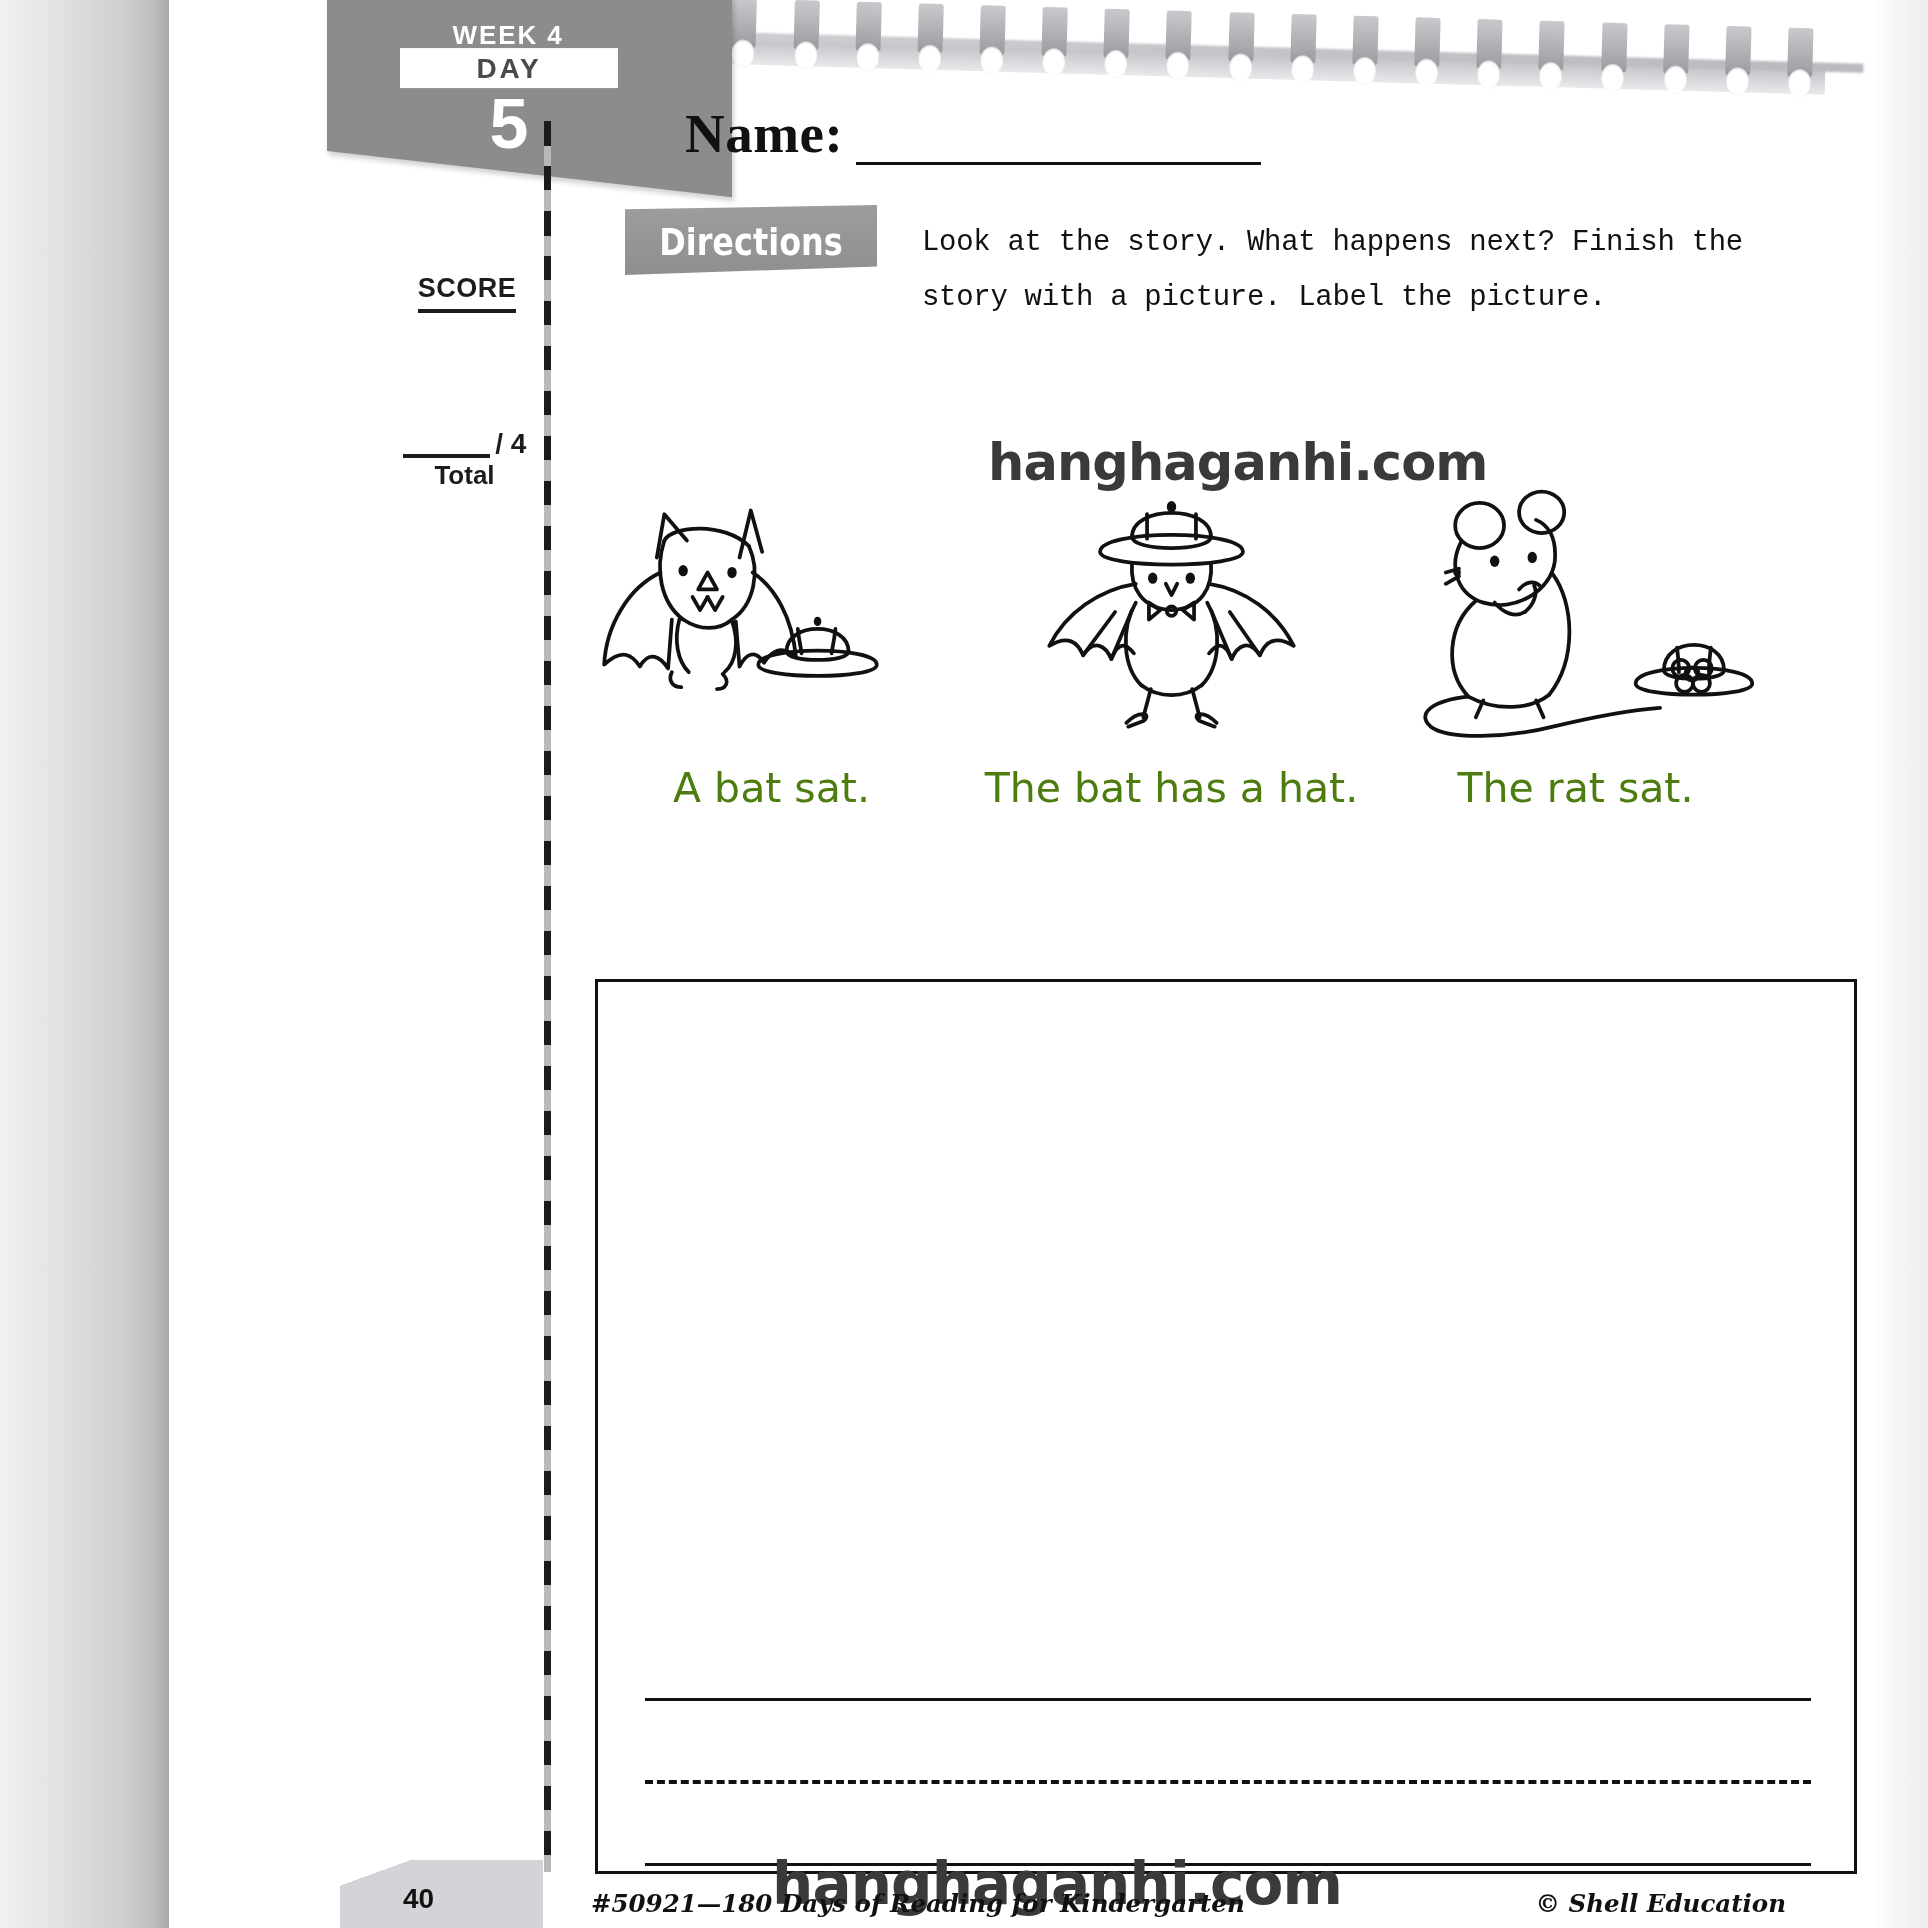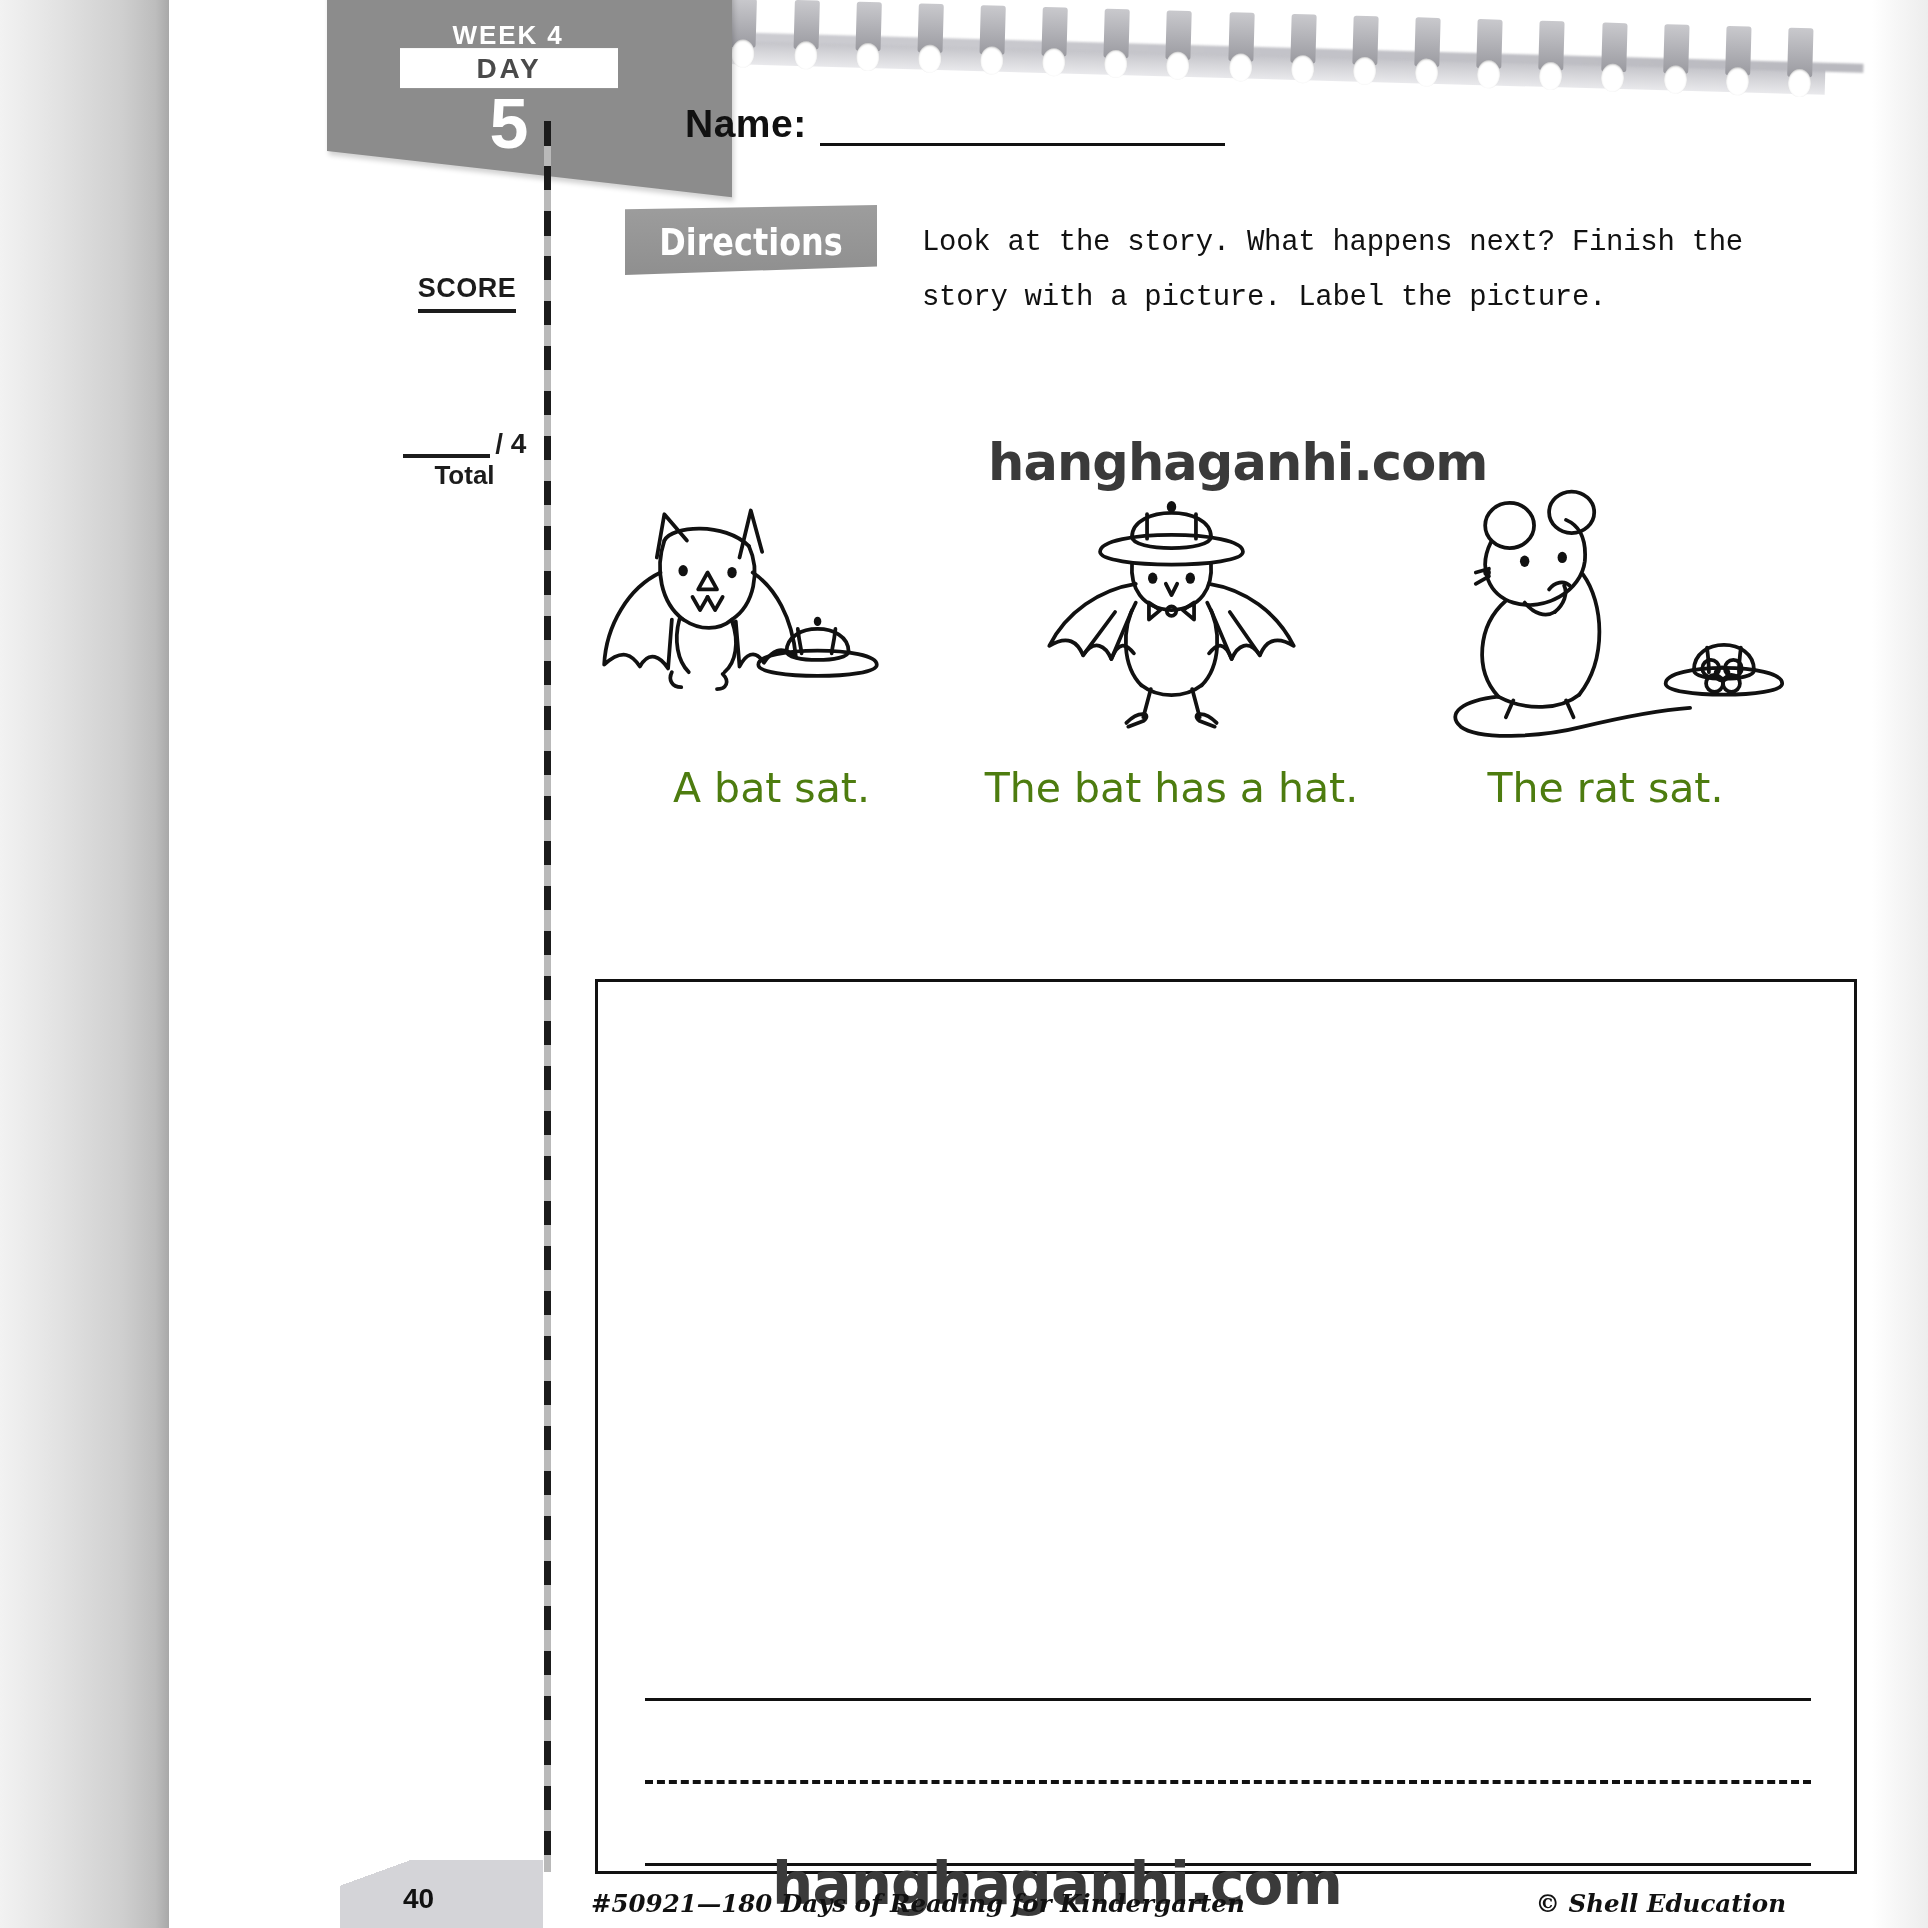--- a/index.html
+++ b/index.html
@@ -110,22 +110,22 @@
     display:inline-block;width:87px;border-bottom:4.7px solid #1c1c1c;height:28px;
   }
   .score-over{font-size:28px;font-weight:bold;color:#1c1c1c;line-height:28px;}
   .score-total-word{
     text-align:center;font-size:26px;font-weight:bold;color:#1c1c1c;margin-top:1.9px;
   }
 
   
   .namedate{position:absolute;left:516px;top:102px;width:1158px;height:53px;}
   .nd-label{
-    font-size:39px;font-weight:bold;color:#111;letter-spacing:0.5px;
-    font-family:Liberation Sans, sans-serif;
+    font-size:55px;font-weight:bold;color:#111;letter-spacing:0.5px;
+    font-family:Liberation Serif, serif;
   }
   .nd-rule{display:inline-block;border-bottom:3.8px solid #111;height:32px;vertical-align:bottom;}
   .nd-group{display:inline-flex;align-items:flex-end;gap:13px;}
 
   
   .dir-banner{
     position:absolute;left:456px;top:205px;width:252px;height:70px;
     background:linear-gradient(180deg,#9d9d9d 0%,#8f8f8f 100%);
     clip-path:polygon(0 6%,100% 0,100% 88%,0 100%);
     box-shadow:2.8px 3.8px 4.7px rgba(0,0,0,.14);
@@ -147,21 +147,21 @@
   .story{position:absolute;left:405px;top:471px;width:1252px;height:452px;}
   .panel{position:absolute;top:0;width:395px;height:452px;}
   .panel .art{position:absolute;left:0;top:0;width:395px;height:282px;}
   .panel .cap{
     position:absolute;left:0;top:292px;width:395px;text-align:center;
     font-size:41px;line-height:51px;color:#4d7c0f;
     font-family:"DejaVu Sans",sans-serif;
   }
   #panel-1{left:0;}
   #panel-2{left:400px;}
-  #panel-3{left:834px;}
+  #panel-3{left:804px;}
 
   
   .answer-box{
     position:absolute;left:426px;top:979px;width:1262px;height:895px;
     border:3.8px solid #111;background:#fff;box-sizing:border-box;
   }
   .write-solid{
     position:absolute;left:47px;width:1166px;height:0;border-top:3.8px solid #111;
   }
   .write-dashed{

